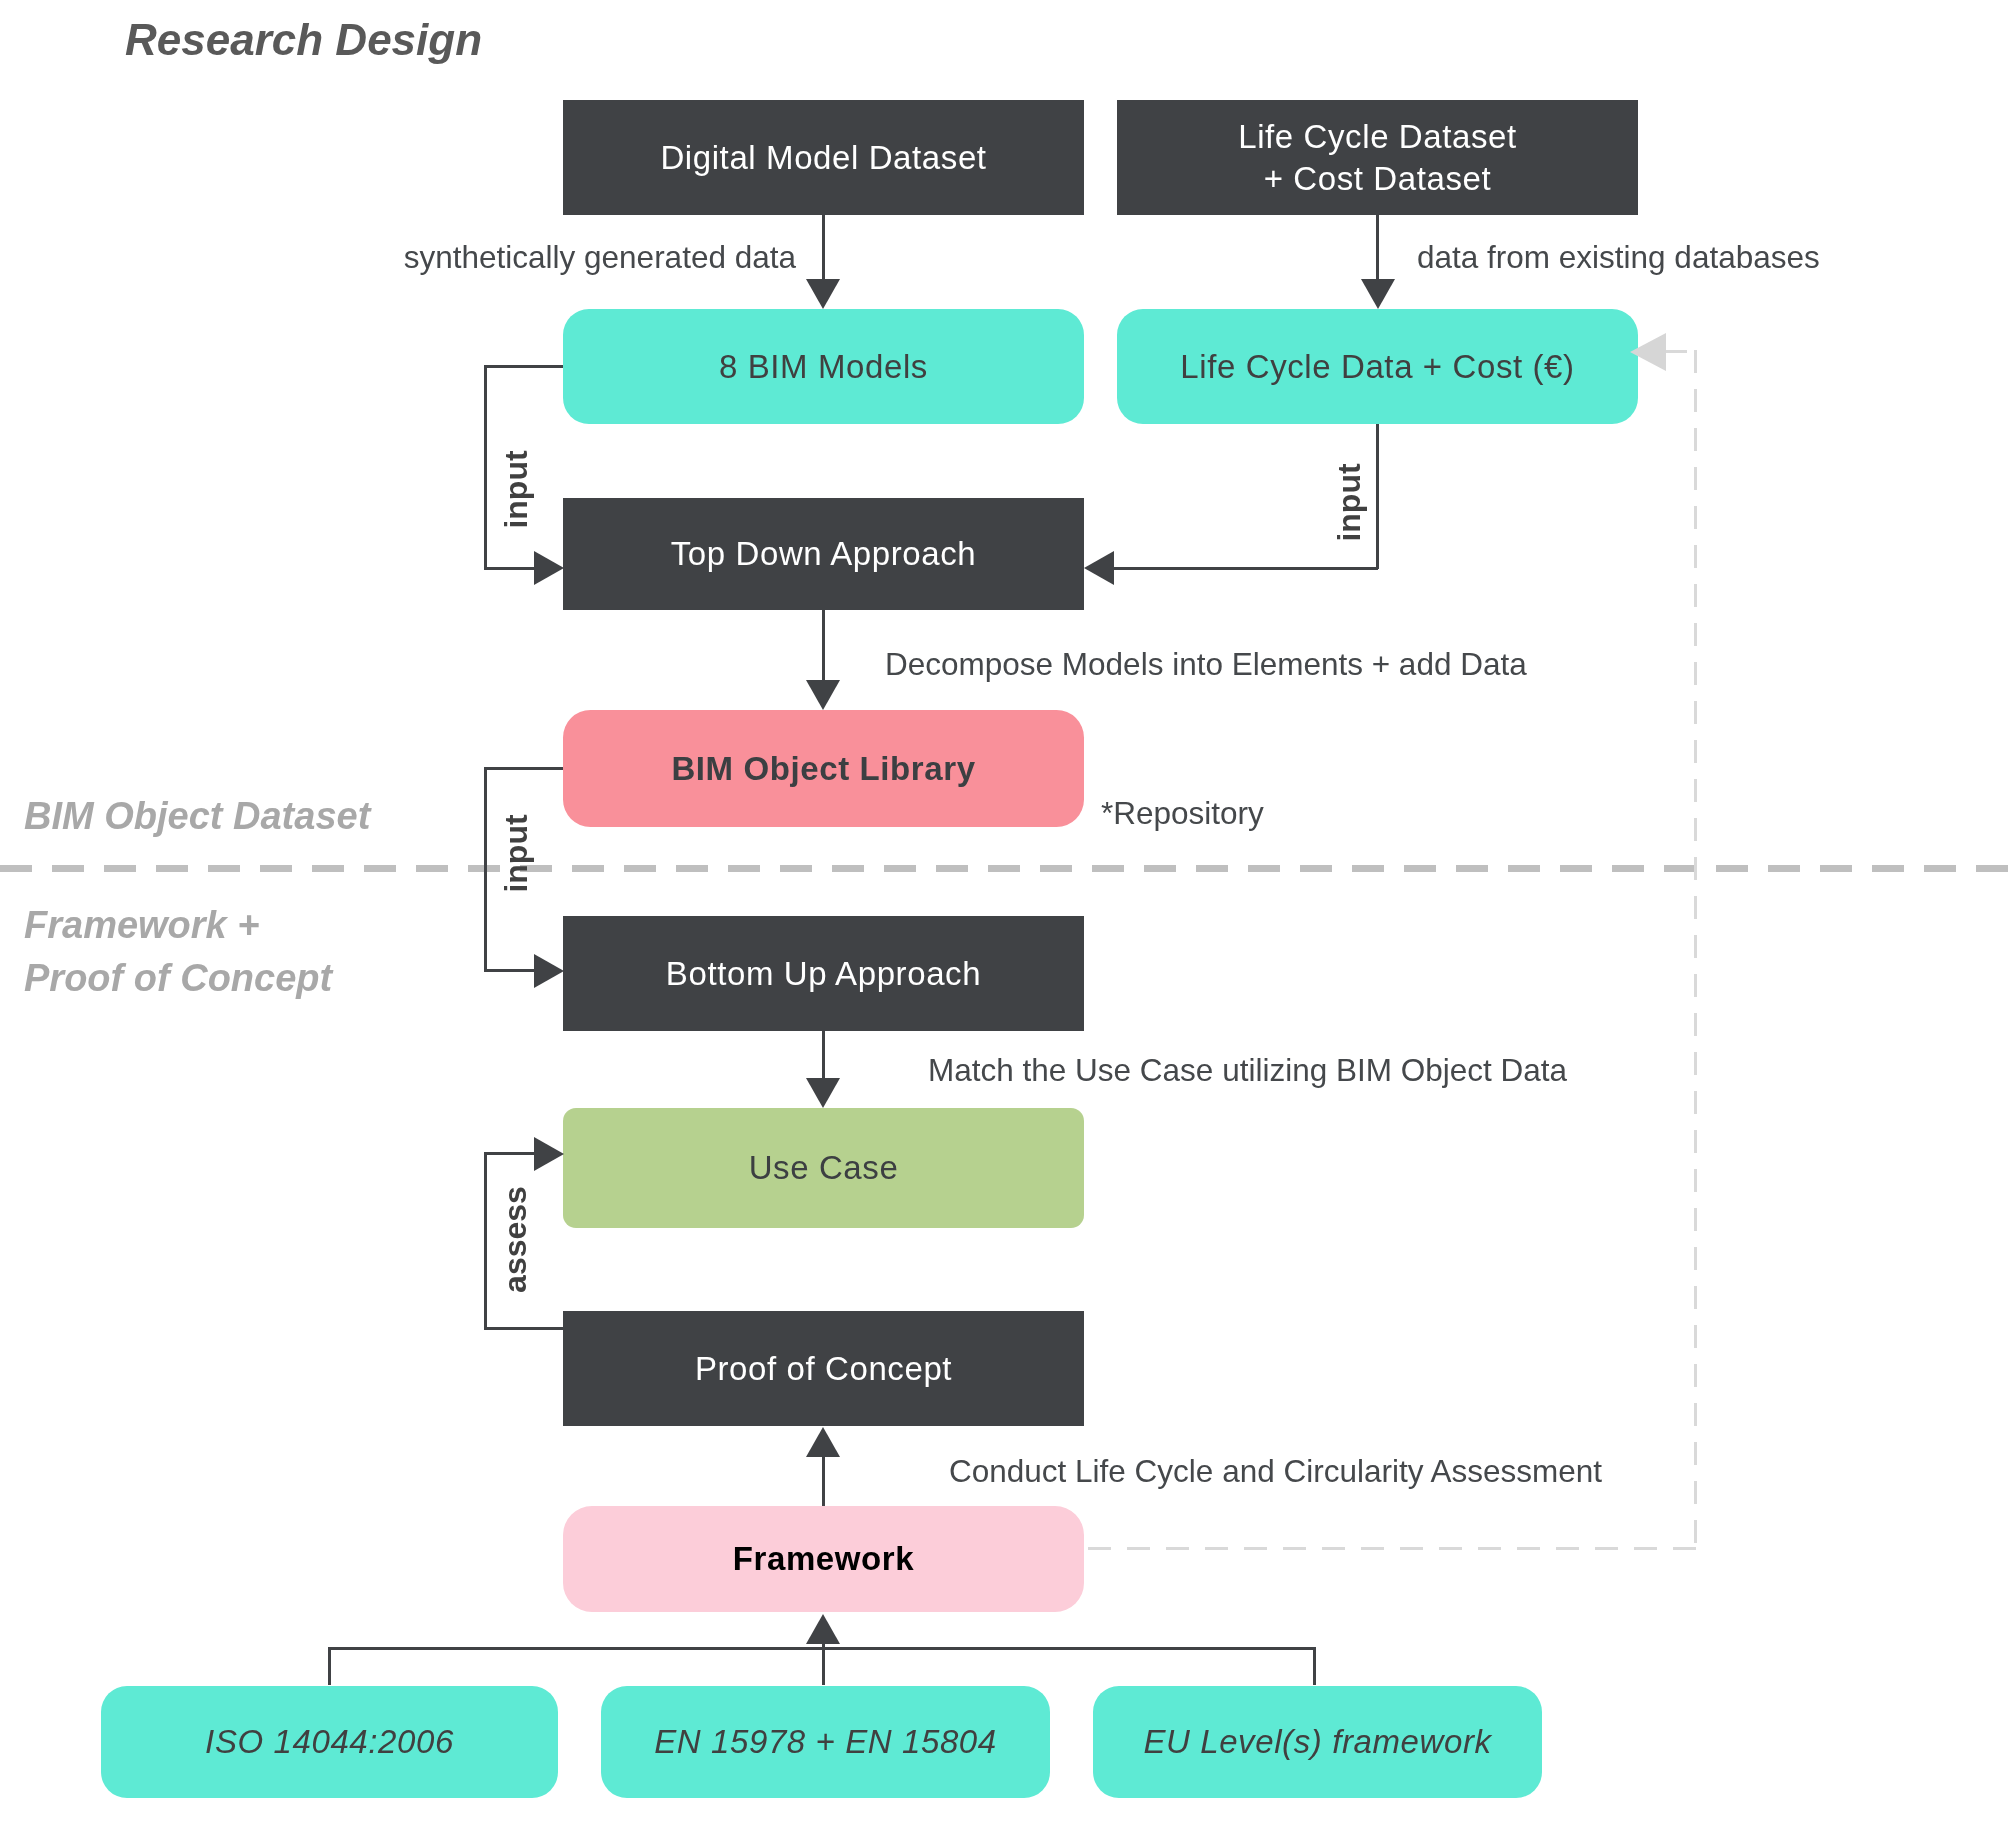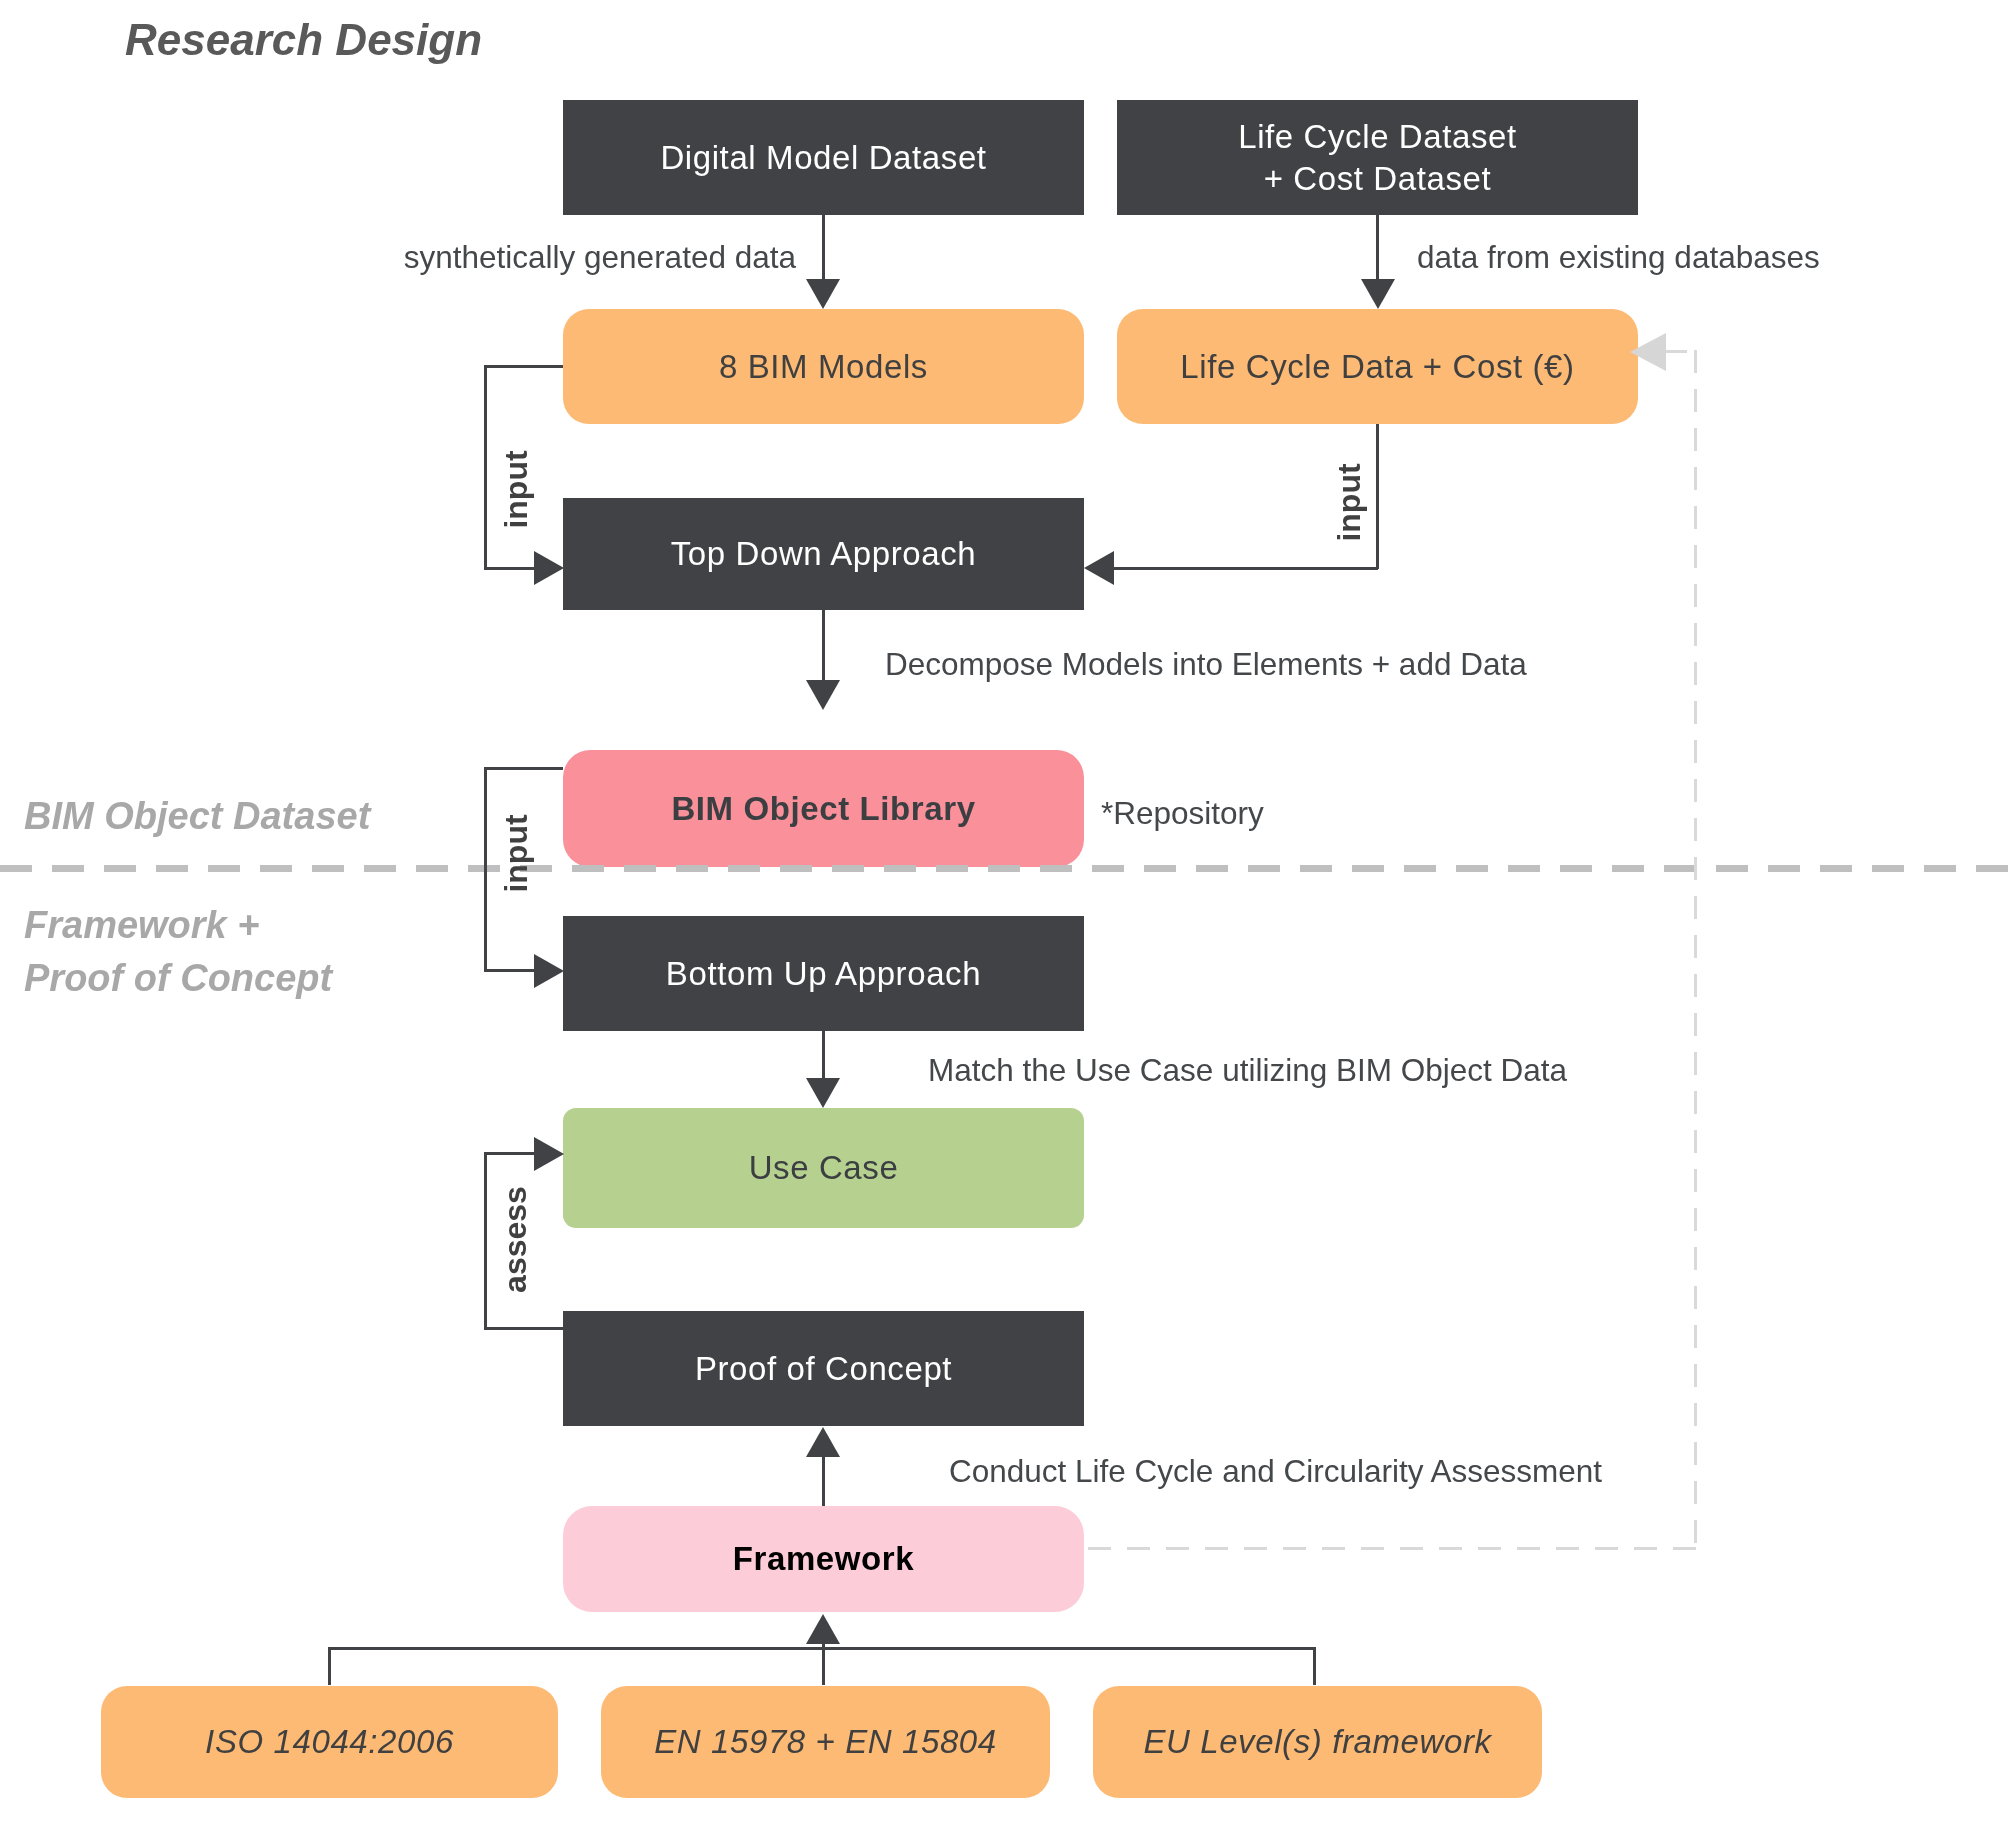--- a/index.html
+++ b/index.html
@@ -5,21 +5,21 @@
   html,body{margin:0;padding:0;background:#ffffff;}
   #canvas{
     position:relative;width:2015px;height:1821px;background:#ffffff;overflow:hidden;
     font-family:"Liberation Sans", sans-serif;color:#404040;
   }
   .box{
     position:absolute;display:flex;flex-direction:column;align-items:center;justify-content:center;
     text-align:center;font-size:33px;letter-spacing:0.6px;line-height:1.25;
   }
   .dark{background:#404245;color:#ffffff;}
-  .grayb{background:#fdba74;color:#404040;border-radius:26px;}
+  .grayb{background:#5eead4;color:#404040;border-radius:26px;}
   .salmon{background:#f9909a;color:#3c3f42;border-radius:27.5px;font-weight:700;}
   .pinkb{background:#fccdd9;color:#000000;border-radius:29px;font-weight:700;}
   .greenb{background:#b6d18f;color:#3c3f42;border-radius:13px;}
   .stdrow{font-style:italic;}
   .note{position:absolute;font-size:31.5px;color:#45484b;white-space:nowrap;line-height:1.2;}
   .seclabel{position:absolute;font-size:38px;font-weight:700;font-style:italic;color:#a8a8a8;white-space:nowrap;}
   .title{position:absolute;font-size:44px;font-weight:700;font-style:italic;color:#595959;white-space:nowrap;}
   .vline,.hline{position:absolute;background:#404245;}
   .rlabel{position:absolute;width:137px;height:37px;display:flex;align-items:center;justify-content:center;
     font-size:32px;font-weight:700;color:#404040;transform:rotate(-90deg);white-space:nowrap;}
@@ -78,21 +78,21 @@
   <div class="rlabel" style="left:1281px;top:484px;">input</div>
 
   <div class="box dark" style="left:563px;top:498px;width:521px;height:112px;align-items:center;">
     <span>Top Down Approach</span>
   </div>
 
   <div class="vline" style="left:822px;top:610px;width:2.9px;height:77px;"></div>
   <div class="tri tri-down" style="left:806px;top:680px;"></div>
   <div class="note" style="left:885px;top:646px;">Decompose Models into Elements + add Data</div>
 
-  <div class="box salmon" style="left:563px;top:750px;width:521px;height:117px;">
+  <div class="box salmon" style="left:563px;top:710px;width:521px;height:117px;">
     <span>BIM Object Library</span>
   </div>
   <div class="note" style="left:1101px;top:795px;">*Repository</div>
 
   <div class="seclabel" style="left:24px;top:795px;">BIM Object Dataset</div>
 
   <div class="dash-sep" style="left:0px;top:865px;width:2015px;"></div>
 
   <div class="seclabel" style="left:24px;top:904px;">Framework +</div>
   <div class="seclabel" style="left:24px;top:957px;">Proof of Concept</div>

